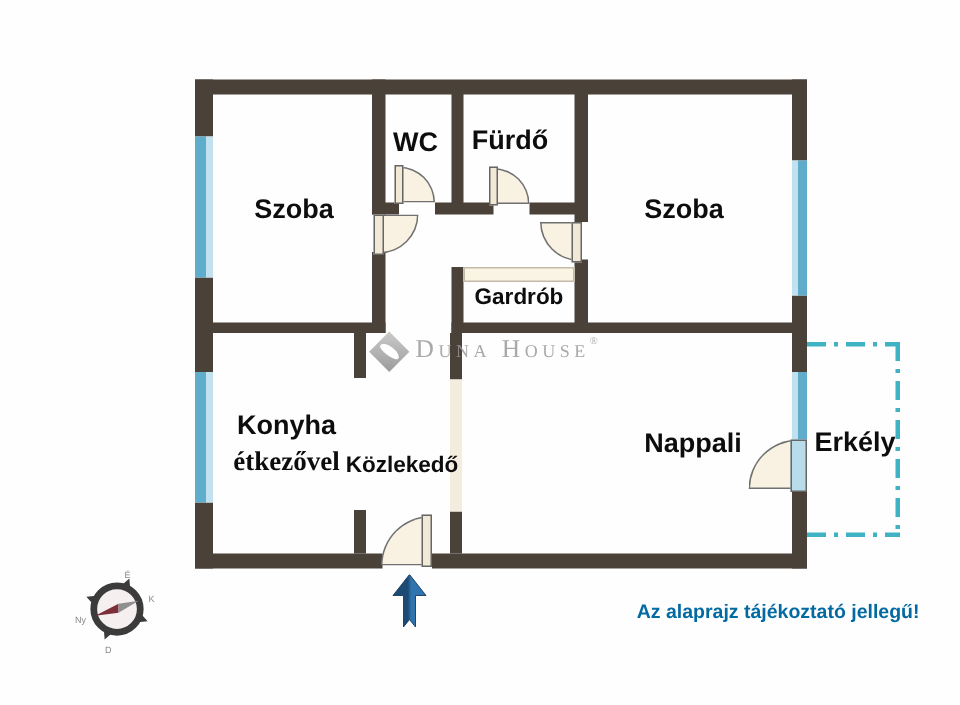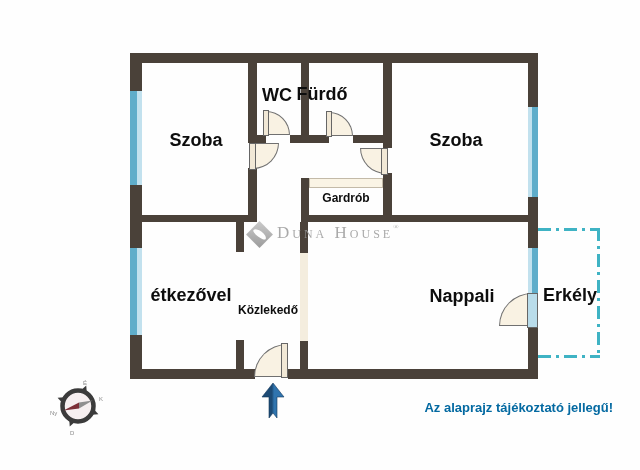--- a/index.html
+++ b/index.html
@@ -12,21 +12,21 @@
   .leaf{position:absolute;background:#f1e8d6;border:1px solid #666;box-sizing:border-box;}
   .leaf.glass{background:#b9dcea;}
   .lightband{position:absolute;background:#faf4e5;border:1px solid #c3baa8;box-sizing:border-box;}
   .openband{position:absolute;background:#f4edde;}
   .dash-h{position:absolute;height:3px;
     background:repeating-linear-gradient(90deg,#3fb3c4 0 13px,transparent 13px 18px,#3fb3c4 18px 21px,transparent 21px 26px);}
   .dash-v{position:absolute;width:3px;
     background:repeating-linear-gradient(180deg,#3fb3c4 0 13px,transparent 13px 18px,#3fb3c4 18px 21px,transparent 21px 26px);}
   .rlabel{position:absolute;font-weight:bold;font-size:18px;color:#0d0d0d;
           transform:translate(-50%,-50%);white-space:nowrap;text-align:center;}
-  .rlabel.small{font-size:12px;text-align:center;}
+  .rlabel.small{font-size:15px;text-align:center;}
   .konyha-label{line-height:24px;}
   .disclaimer{position:absolute;font-weight:bold;font-size:13px;color:#0369a1;white-space:nowrap;}
   .wm{position:absolute;display:flex;align-items:center;opacity:0.85;}
   .wm-diamond{position:relative;width:19px;height:19px;margin:4px 8px 0 4px;
       transform:rotate(45deg);background:linear-gradient(135deg,#c2c2c2,#8b8b8b);}
   .wm-swoosh{position:absolute;left:2px;top:6px;width:15px;height:6px;background:#fff;
       border-radius:50% 50% 50% 50%/60% 60% 40% 40%;transform:rotate(-8deg);}
   .wm-text{font-family:"Liberation Serif",serif;font-variant:small-caps;font-size:17px;
       letter-spacing:3px;color:#9b9b9b;}
   .wm-reg{font-family:"Liberation Serif",serif;font-size:7px;color:#9b9b9b;vertical-align:9px;letter-spacing:0;}
@@ -88,25 +88,26 @@
 
   <div class="arc" style="left:499px;top:293px;width:33px;height:33px;border-radius:100% 0 0 0;"></div>
   <div class="leaf glass" style="left:527px;top:293px;width:11px;height:35px;"></div>
 
   <div class="dash-h" style="left:538px;top:228px;width:62px;"></div>
   <div class="dash-v" style="left:597px;top:228px;height:130px;"></div>
   <div class="dash-h" style="left:538px;top:355px;width:62px;"></div>
 
   <div class="rlabel" style="left:196px;top:140px;">Szoba</div>
   <div class="rlabel" style="left:277px;top:95px;">WC</div>
-  <div class="rlabel" style="left:322px;top:94px;">Fürdő</div>
+  <div class="rlabel" style="left:340px;top:94px;">Fürdő</div>
   <div class="rlabel" style="left:456px;top:140px;">Szoba</div>
   <div class="rlabel small" style="left:346px;top:198px;">Gardrób</div>
   <div class="rlabel konyha-label" style="left:191px;top:295px;">
-    <span style="display:block;">étkezővel</span>
+    <span style="display:block;">Konyha</span>
+    <span style="display:block;font-family:Liberation Serif, serif;">étkezővel</span>
   </div>
   <div class="rlabel small" style="left:268px;top:294px;margin-top:16px;">Közlekedő</div>
   <div class="rlabel" style="left:414px;top:296px;margin-left:48px;">Nappali</div>
   <div class="rlabel" style="left:570px;top:295px;">Erkély</div>
 
   <div class="wm" style="left:246px;top:221px;text-align:center;">
     <div class="wm-diamond">
       <div class="wm-swoosh"></div>
     </div>
     <div class="wm-text"><span>Duna House</span><span class="wm-reg">®</span></div>

